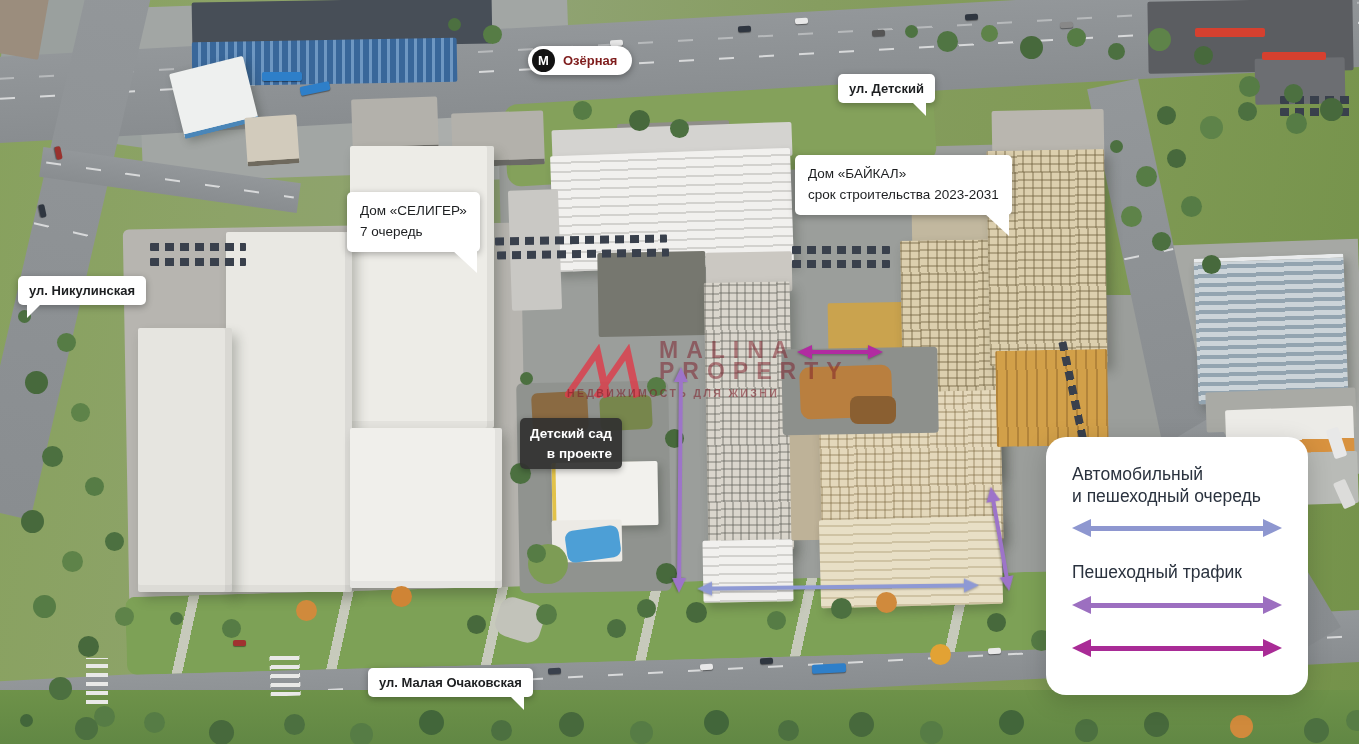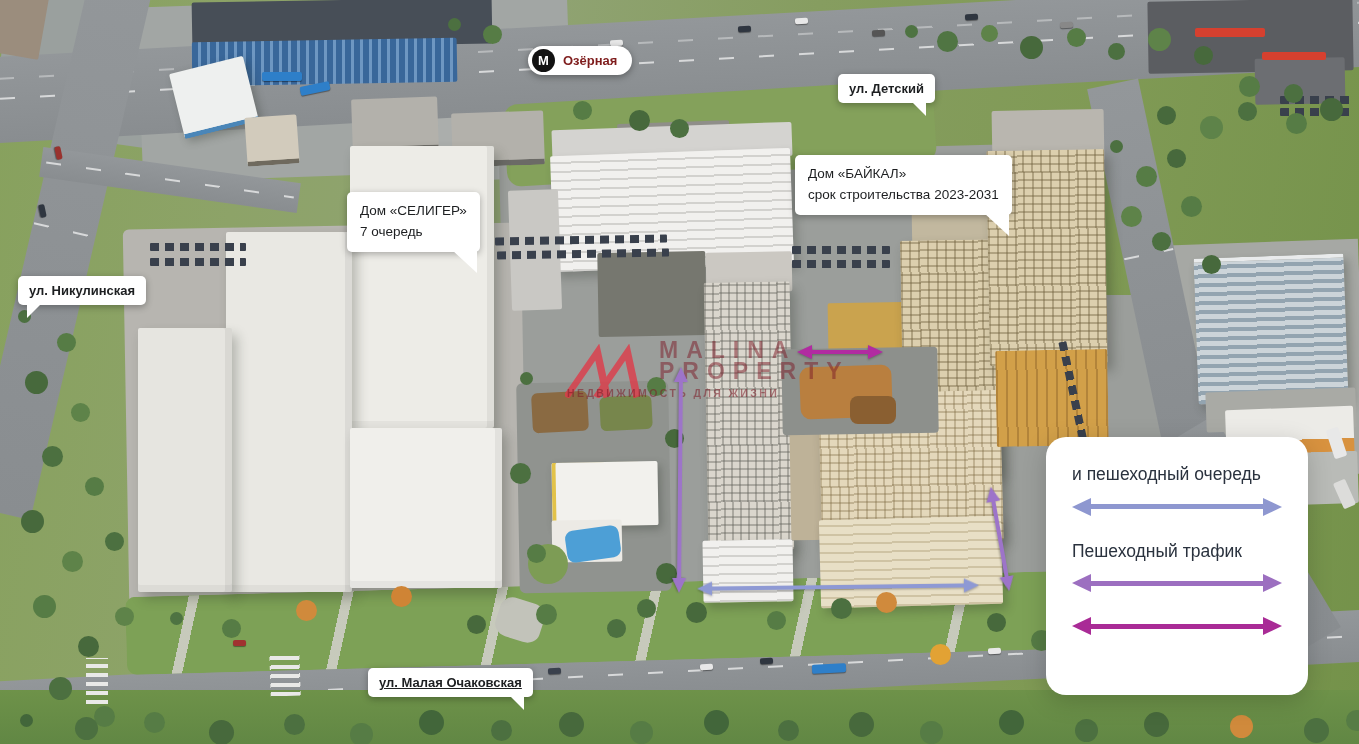--- a/index.html
+++ b/index.html
@@ -261,37 +261,42 @@
     <span class="m-circle">М</span>
     <span class="m-name">Озёрная</span>
   </div>
 
   <div class="bubble street tail-br" style="left:838px;top:74px;">
     <span>ул. Детский</span>
   </div>
   <div class="bubble street tail-bl" style="left:18px;top:276px;">
     <span>ул. Никулинская</span>
   </div>
-  <div class="bubble street tail-br" style="left:368px;top:668px;text-decoration:underline;">
+  <div class="bubble street tail-br" style="left:368px;top:668px;">
     <span>ул. Малая Очаковская</span>
   </div>
 
   <div class="bubble bldg tail-br-big" style="left:347px;top:152px;margin-top:40px;">
     <div>Дом «СЕЛИГЕР»</div>
     <div>7 очередь</div>
   </div>
   <div class="bubble bldg tail-br-big" style="left:795px;top:155px;">
     <div>Дом «БАЙКАЛ»</div>
     <div>срок строительства 2023-2031</div>
   </div>
 
+  <div class="dark-badge" style="left:520px;top:418px;">
+    <div>Детский сад</div>
+    <div>в проекте</div>
+  </div>
 
   <div class="legend">
     <div class="item">
       <div class="lab">
+        <div>Автомобильный</div>
         <div>и пешеходный очередь</div>
       </div>
       <div class="dbl big" style="color: rgb(142, 151, 208);">
         <i class="hl"></i>
           <i class="sh"></i>
           <i class="hr"></i>
       </div>
     </div>
     <div class="item">
       <div class="lab">

